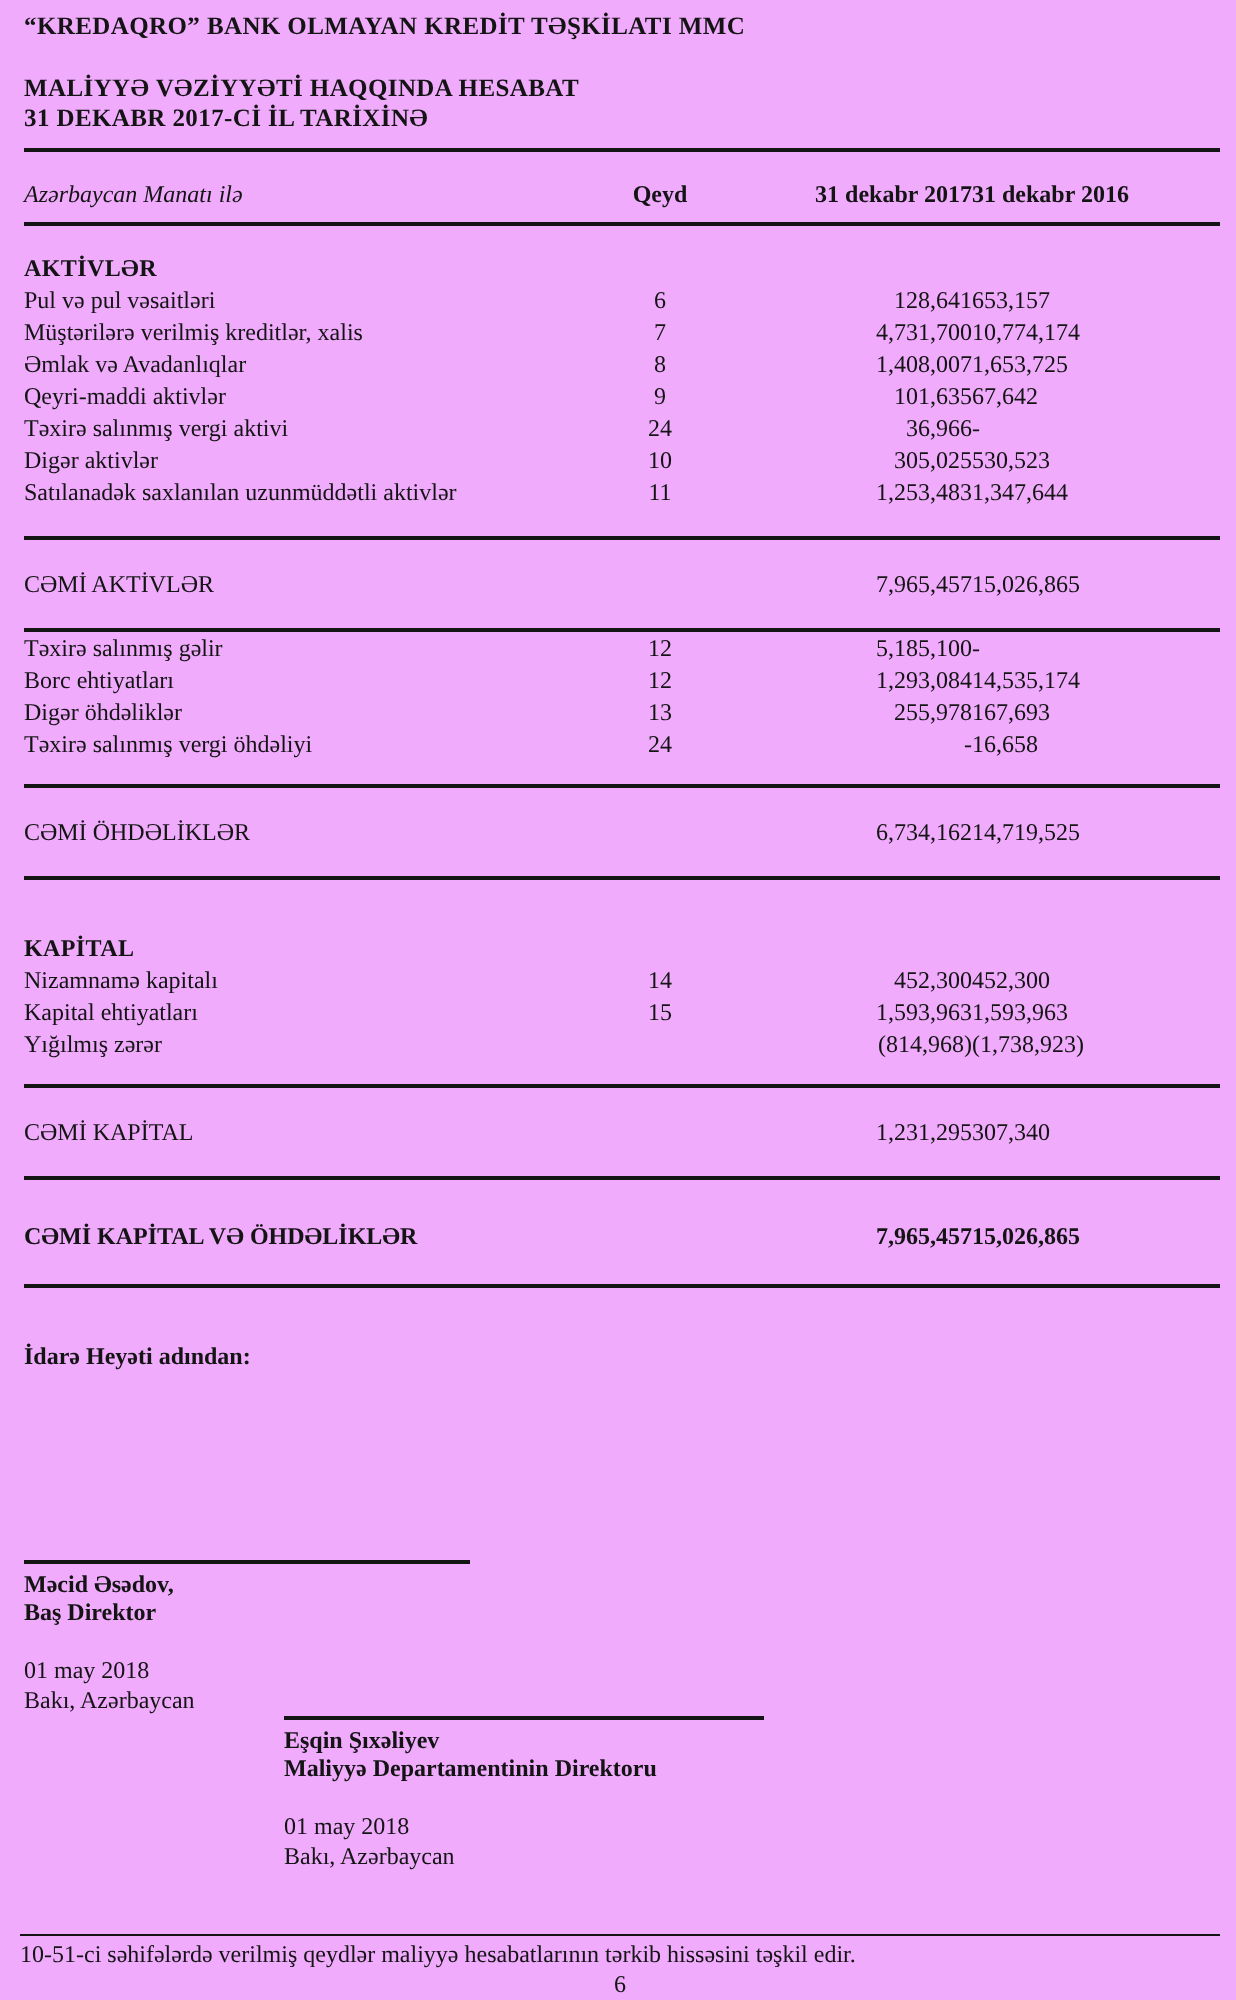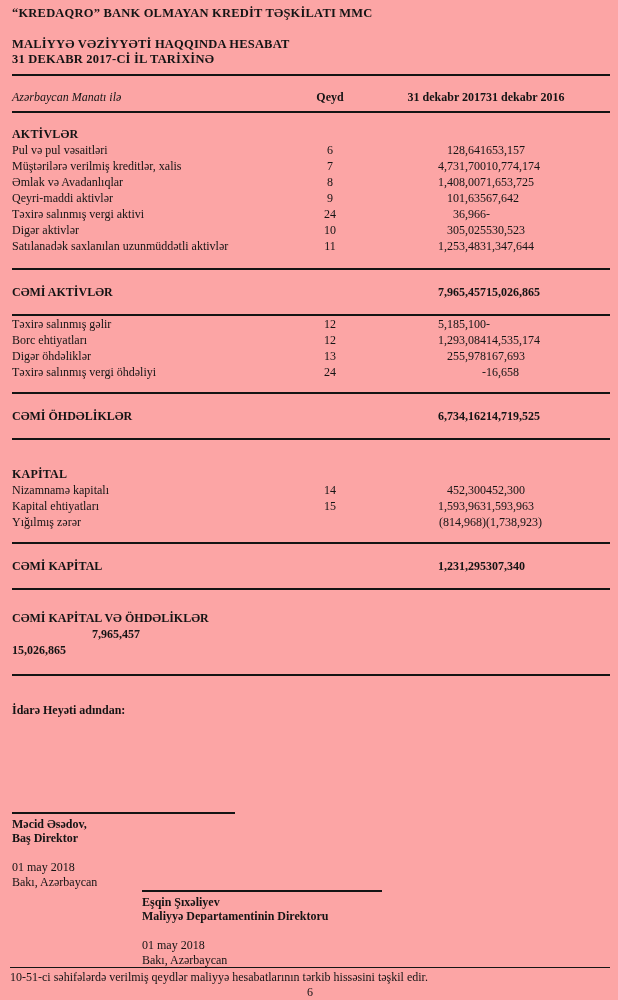--- a/index.html
+++ b/index.html
@@ -2,21 +2,21 @@
 <html><head>
 <meta charset="utf-8">
 <style>
   * { box-sizing: border-box; }
   html, body { margin: 0; padding: 0; background: #ffffff; }
   .page {
     position: relative;
     width: 618px;
     height: 1000px;
     margin: 0 auto;
-    background: #fca5a5;
+    background: #f0abfc;
     color: #141414;
     font-family: "Liberation Serif", "DejaVu Serif", serif;
     font-size: 12px;
     padding: 6px 8px 0 12px;
     overflow: hidden;
   }
   .company {
     font-weight: bold;
     font-size: 12.5px;
     line-height: 15px;
@@ -52,28 +52,27 @@
     line-height: 16px;
     letter-spacing: 0.2px;
   }
   .section-heading.gap-lg { margin-top: 26px; }
 
   .total-block {
     margin-top: 14px;
     border-top: 2px solid #141414;
     border-bottom: 2px solid #141414;
     padding: 14px 0 14px 0;
-    font-weight: bold;
+    font-weight: normal;
   }
   .total-block.t2 { margin-top: 12px; }
   .grand-block {
     padding: 20px 0 16px 0;
     border-bottom: 2px solid #141414;
     font-weight: bold;
-    flex-direction: column;
   }
   .signoff-heading {
     margin-top: 26px;
     font-weight: bold;
     line-height: 16px;
   }
   .sigs { display: flex; margin-top: 94px; flex-direction: column; }
   .sig-col-left  { width: 223px; }
   .sig-col-right { width: 240px; margin-left: 130px; }
   .sig-line { border-top: 2px solid #141414; margin-bottom: 3px; }

